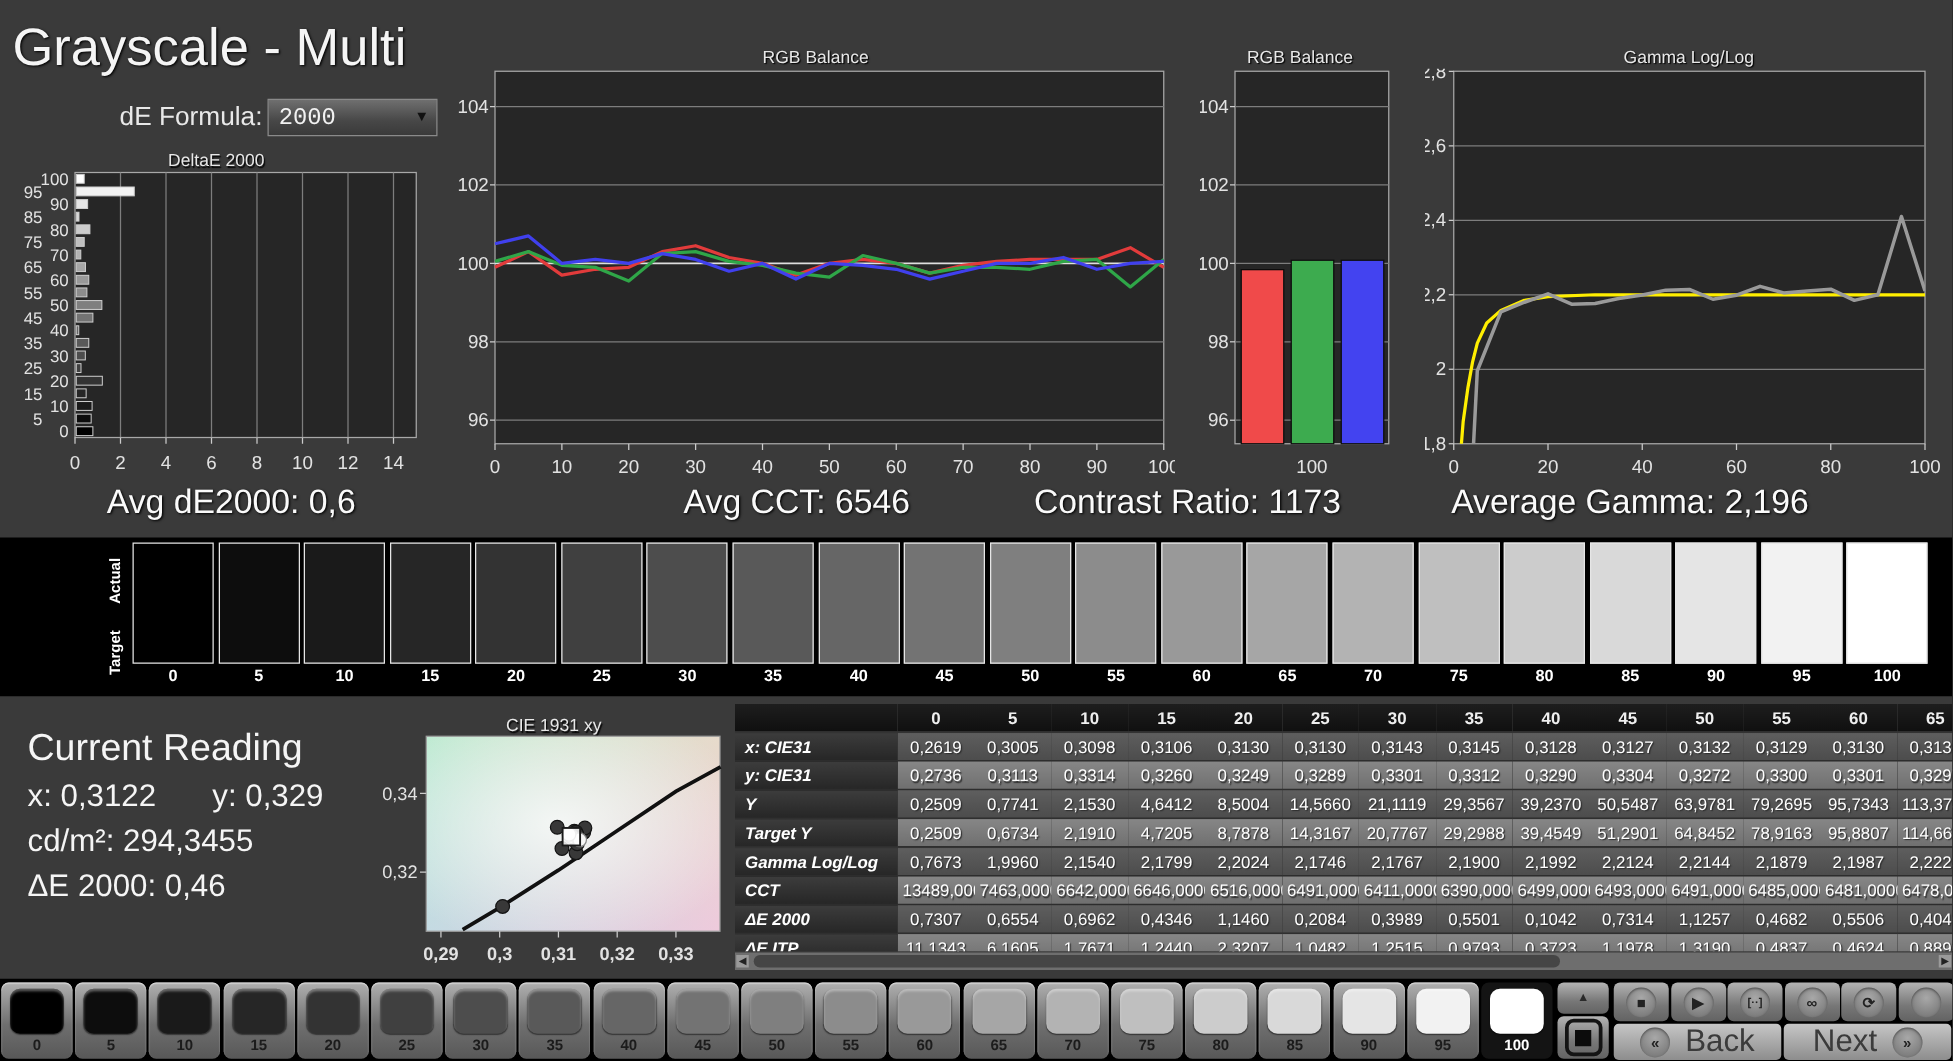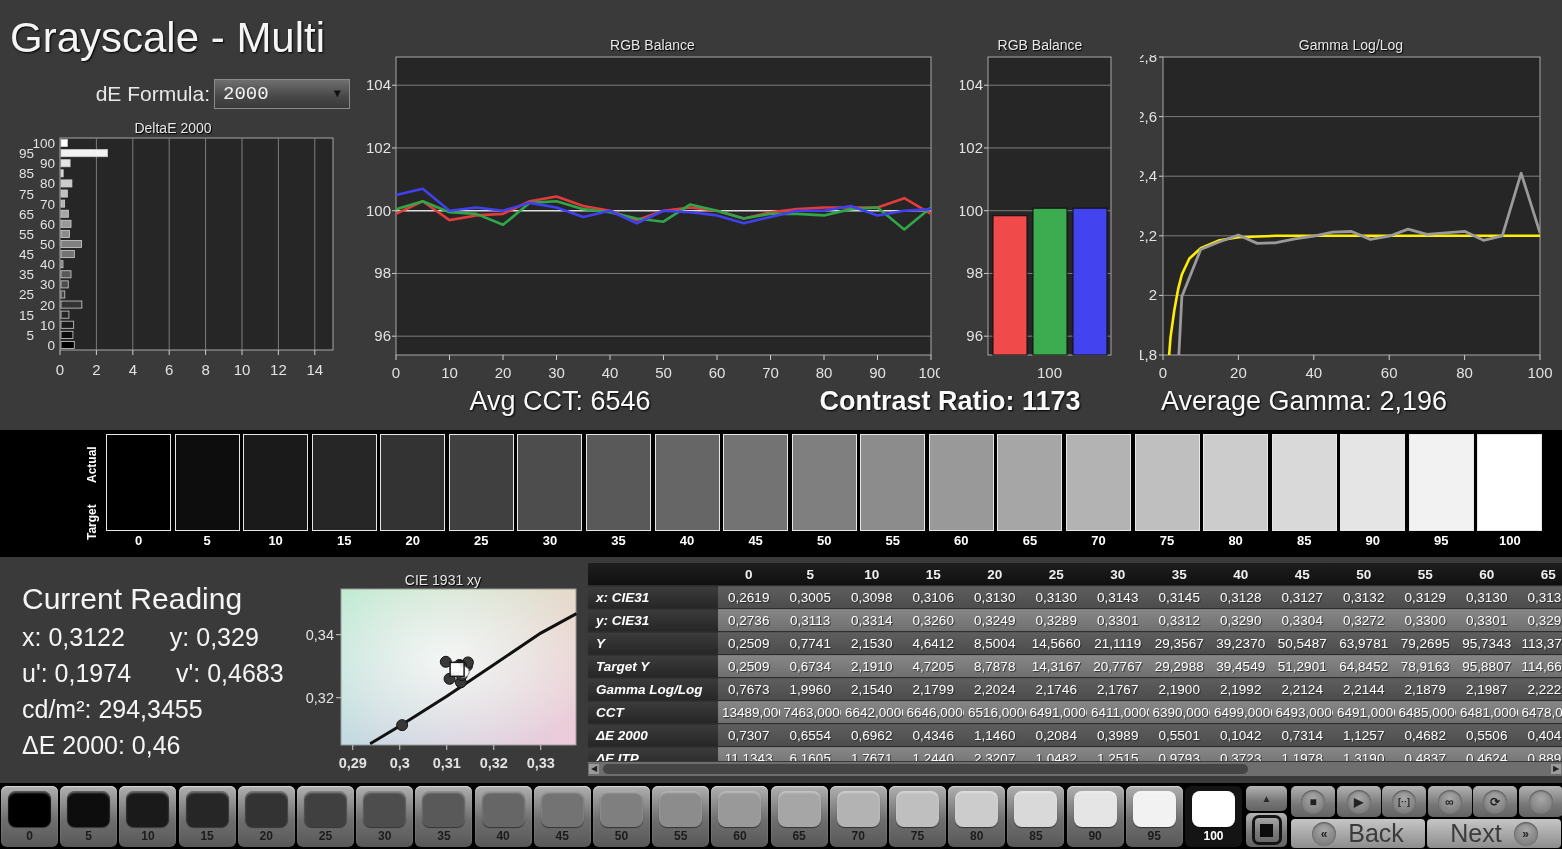--- a/index.html
+++ b/index.html
@@ -240,22 +240,23 @@
       <line x1="249.2" y1="300" x2="249.2" y2="305" stroke="#ccc"></line>
       <text x="249.2" y="323" font-size="15" text-anchor="middle">60</text>
       <line x1="324.6" y1="300" x2="324.6" y2="305" stroke="#ccc"></line>
       <text x="324.6" y="323" font-size="15" text-anchor="middle">80</text>
       <line x1="400" y1="300" x2="400" y2="305" stroke="#ccc"></line>
       <text x="400" y="323" font-size="15" text-anchor="middle">100</text>
       <polyline points="28.655,305.96 30.54,282.12 34.31,255.30000000000004 38.08,234.44 41.85,219.54000000000002 49.39,203.44799999999995 60.7,193.316 79.55,185.26999999999995 98.4,182.29000000000002 136.1,180.79999999999993 400,180.79999999999993" fill="none" stroke="#ffee00" stroke-width="2.6" clip-path="url(#gclip)" stroke-linejoin="round"></polyline>
       <polyline points="23,607.7446000000001 41.85,241.592 60.7,194.508 79.55,186.78979999999999 98.4,180.0848 117.25,188.3692 136.1,187.74340000000004 154.95,183.78 173.8,181.03840000000002 192.65,177.10479999999993 211.5,176.5088 230.35000000000002,184.4058 249.2,181.18739999999994 268.05,174.09499999999994 286.9,179.30999999999995 305.75,177.82 324.6,176.33 343.45,185.26999999999995 362.3,180.79999999999993 381.15,118.21999999999994 400,177.82" fill="none" stroke="#9a9a9a" stroke-width="2.8" clip-path="url(#gclip)" stroke-linejoin="round"></polyline>
     </svg>
 
-  <div class="abs stat" style="left:370px;width:380px;">Avg CCT: 6546</div>
-  <div class="abs stat" style="left:760px;width:380px;font-weight:bold;">Contrast Ratio: 1173</div>
+  <div class="abs stat" style="left:0;width:370px;">Avg dE2000: 0,6</div>
+  <div class="abs stat" style="left:348px;width:380px;text-align:right;">Avg CCT: 6546</div>
+  <div class="abs stat" style="left:760px;width:380px;">Contrast Ratio: 1173</div>
   <div class="abs stat" style="left:1104px;width:400px;">Average Gamma: 2,196</div>
 
   <div class="abs" id="strip">
     <div class="rotlabel" style="top:5px;">Actual</div>
     <div class="rotlabel" style="top:62px;">Target</div>
     <div id="strip-swatches">
         <div class="sw" style="left: 106px; width: 63px; background: rgb(0, 0, 0);"></div>
         <div class="swlab" style="left: 106px; width: 65px;">0</div>
         <div class="sw" style="left: 174.57px; width: 63px; background: rgb(13, 13, 13);"></div>
         <div class="swlab" style="left: 174.57px; width: 65px;">5</div>
@@ -298,24 +299,20 @@
         <div class="sw" style="left: 1477.4px; width: 63px; background: rgb(255, 255, 255);"></div>
         <div class="swlab" style="left: 1477.4px; width: 65px;">100</div>
       </div>
   </div>
 
   <div class="abs" id="current-reading">
     <div id="cr-title">Current Reading</div>
     <div class="cr-line">
       <span>x:</span> <span>0,3122</span>
       <span class="c2"><span>y:</span> <span>0,329</span></span>
-    </div>
-    <div class="cr-line">
-      <span>u':</span> <span>0,1974</span>
-      <span class="c2"><span>v':</span> <span>0,4683</span></span>
     </div>
     <div class="cr-line">
       <span>cd/m²:</span> <span>294,3455</span>
     </div>
     <div class="cr-line">
       <span>ΔE 2000:</span> <span>0,46</span>
     </div>
   </div>
 
   <div class="abs chart-title" style="left:300px;top:572px;width:286px;">CIE 1931 xy</div>

